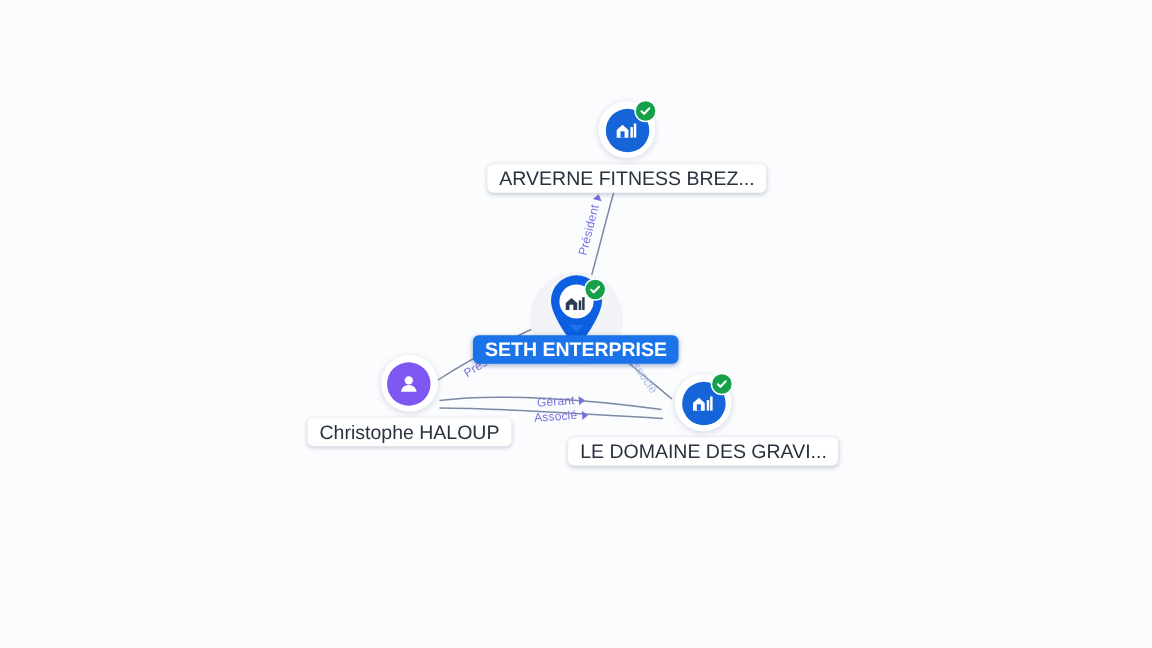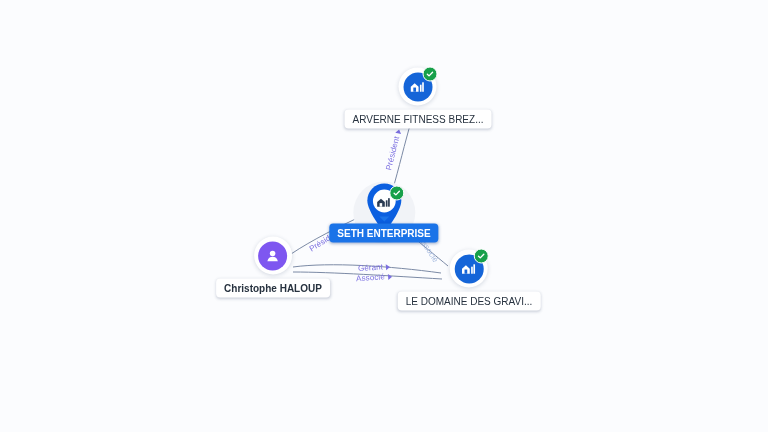--- a/index.html
+++ b/index.html
@@ -108,21 +108,21 @@
   .badge-disc { right: -1px; top: -1px; }
   .badge-pin  { right: 2px;  top: 4px; }
 
   
   .node-label {
     margin-top: 4px;
     padding: 3px 8px;
     border-radius: 4px;
     background: #ffffff;
     color: #27323f;
-    font-size: 10px;
+    font-size: 13px;
     line-height: 13px;
     white-space: nowrap;
     box-shadow: 0 1px 3px rgba(30,50,90,0.22);
   }
   .node-label.selected {
     background: #1a73e8;
     color: #ffffff;
     font-weight: bold;
     box-shadow: 0 1px 3px rgba(20,60,130,0.35);
   }
@@ -240,21 +240,21 @@
           <path d="M2.4 6.2 L4.7 8.5 L9.4 3.6" fill="none" stroke="#ffffff" stroke-width="1.8" stroke-linecap="round" stroke-linejoin="round"></path>
         </svg>
       </div>
     </div>
     <div style="position:relative; margin-top:-14px;">
       <div class="label-pointer" style="top:-3px;"></div>
       <div class="node-label selected">SETH ENTERPRISE</div>
     </div>
   </div>
 
-  <div class="node" style="left:273px; top:267px;font-weight:bold;">
+  <div class="node" style="left:273px; top:267px;">
     <div class="node-disc">
       <div class="inner person">
         <svg width="17" height="17" viewBox="0 0 24 24" aria-hidden="true">
           <circle cx="12" cy="8.6" r="3.9" fill="#ffffff"></circle>
           <path d="M4.6 19.4 C5.4 14.9 8.4 13 12 13 C15.6 13 18.6 14.9 19.4 19.4 Z" fill="#ffffff"></path>
         </svg>
       </div>
     </div>
     <div class="node-label">Christophe HALOUP</div>
   </div>

